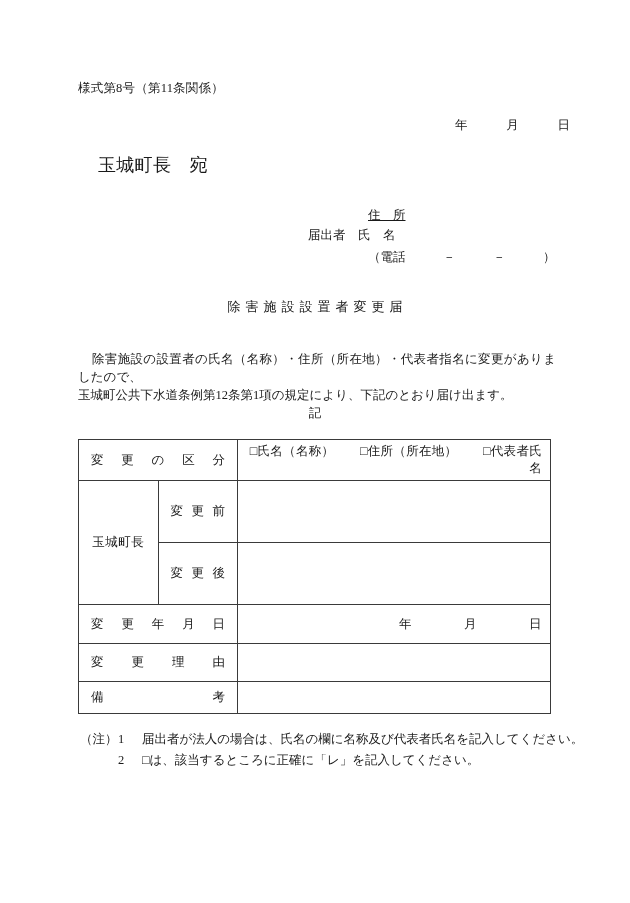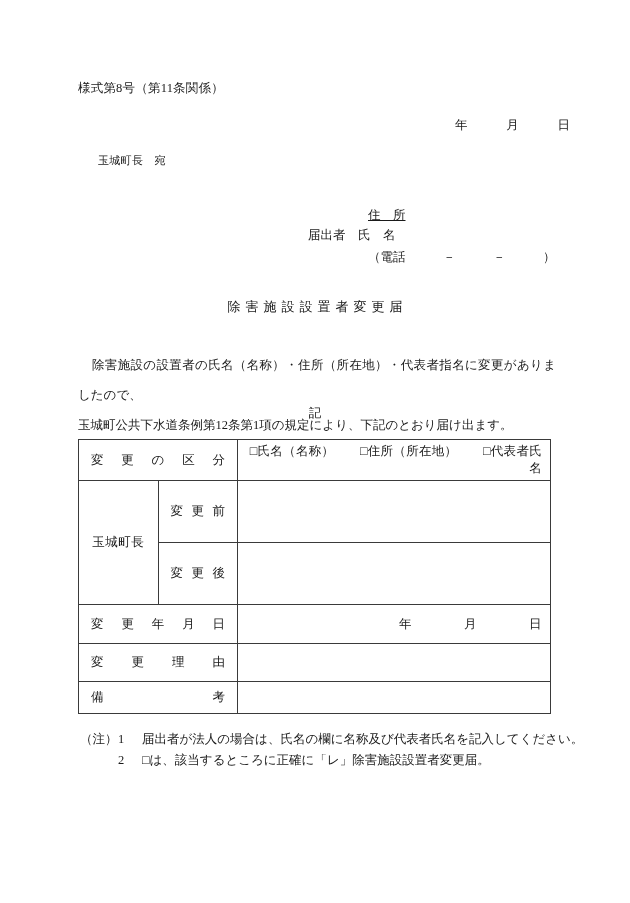--- a/index.html
+++ b/index.html
@@ -28,21 +28,21 @@
     font-size: 12.5px;
     letter-spacing: 0.2px;
   }
   #date-line {
     left: 455px; top: 117px;
     font-size: 12.5px;
     letter-spacing: 0.3px;
   }
   #addressee {
     left: 98px; top: 153px;
-    font-size: 11px;
+    font-size: 18px;
     letter-spacing: 0.3px;
   }
 
   
   #submitter-block {
     position: absolute;
     left: 300px; top: 205px;
     font-size: 12.5px;
     line-height: 21px;
   }
@@ -60,21 +60,21 @@
     letter-spacing: 5px;
     text-indent: 5px;
   }
 
   
   #body-paragraph {
     position: absolute;
     left: 78px; top: 350px;
     width: 478px;
     font-size: 12.5px;
-    line-height: 30px;
+    line-height: 18px;
     text-align: justify;
   }
   #body-paragraph .l1 { display: block; text-indent: 14px; }
   #body-paragraph .l2 { display: block; }
 
   
   #ki-mark {
     position: absolute;
     left: 0; right: 0; top: 405px;
     text-align: center;
@@ -238,17 +238,17 @@
 
   <div id="notes">
     <div class="note-row">
       <span class="note-tag">（注）</span>
       <span class="note-num">1</span>
       <span class="note-text">届出者が法人の場合は、氏名の欄に名称及び代表者氏名を記入してください。</span>
     </div>
     <div class="note-row">
       <span class="note-tag"></span>
       <span class="note-num">2</span>
-      <span class="note-text">□は、該当するところに正確に「レ」除害施設設置者変更届。</span>
+      <span class="note-text">□は、該当するところに正確に「レ」を記入してください。</span>
     </div>
   </div>
 
 </div>
 
 </body></html>

